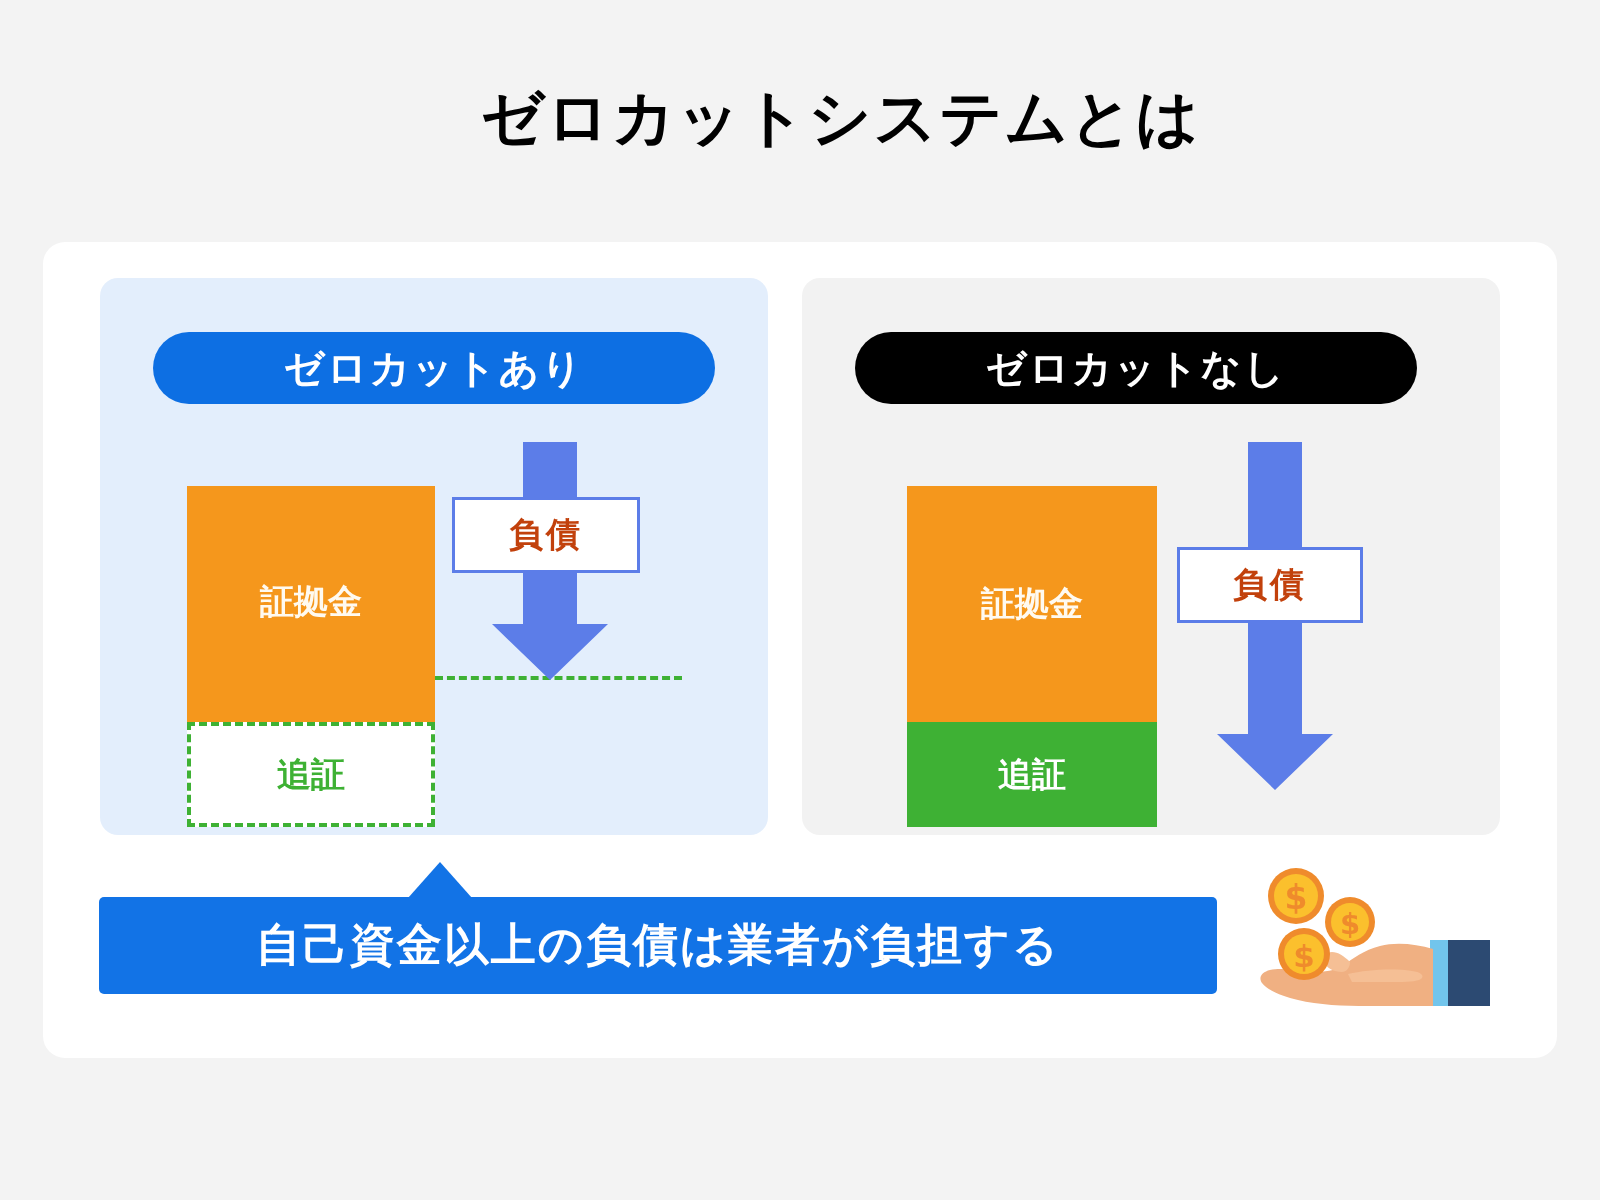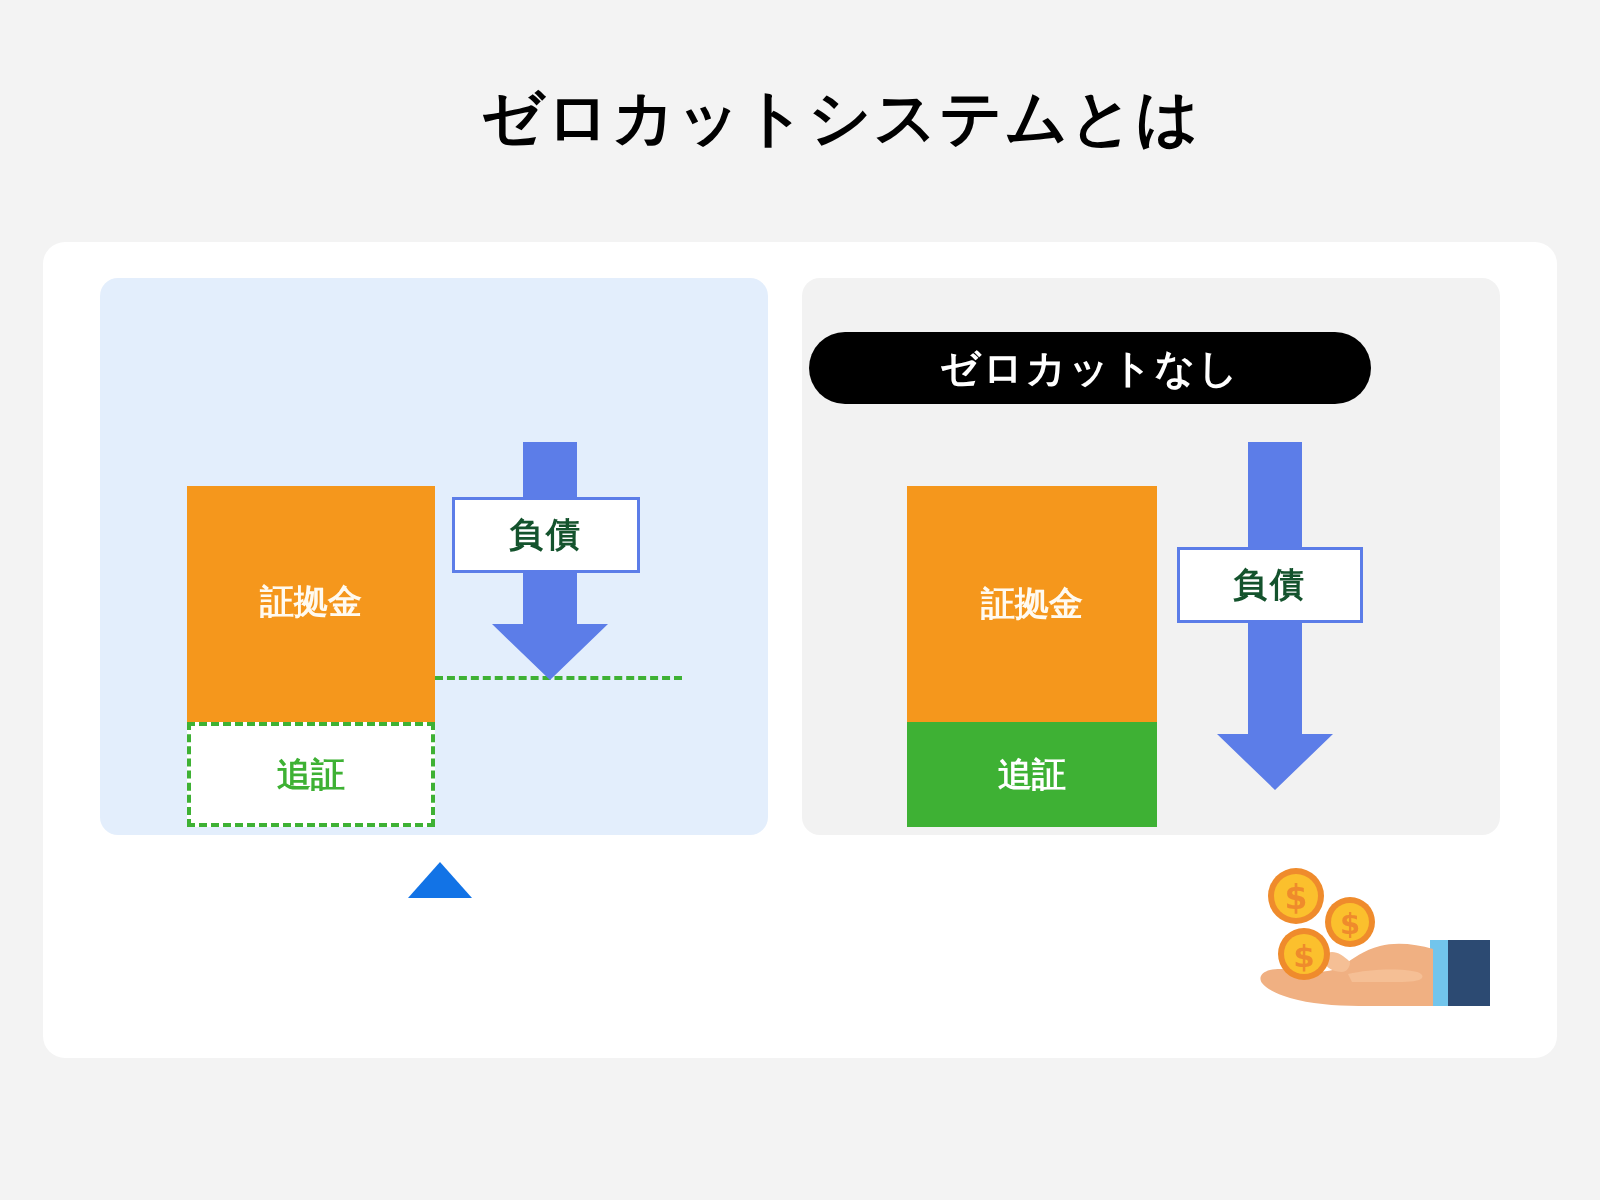--- a/index.html
+++ b/index.html
@@ -34,21 +34,21 @@
   .panel-right{left:802px;top:278px;width:698px;height:557px;background:#f2f2f2;}
 
   
   .pill{
     position:absolute;height:72px;border-radius:36px;
     display:flex;align-items:center;justify-content:center;
     color:#ffffff;font-size:40px;font-weight:bold;letter-spacing:2px;
     white-space:nowrap;
   }
   .pill-left{left:153px;top:332px;width:562px;background:#0d6fe3;}
-  .pill-right{left:809px;top:332px;width:562px;background:#000000;}
+  .pill-right{left:855px;top:332px;width:562px;background:#000000;}
 
   
   .bar{position:absolute;display:flex;align-items:center;justify-content:center;
        font-size:34px;font-weight:bold;white-space:nowrap;margin-top:44px;}
   .bar-margin-left{
     left:187px;top:442px;width:248px;height:236px;
     background:#f5971c;color:#fffaf0;
   }
   .bar-margin-left span{transform:translateY(-2px);}
   .bar-call-left{
@@ -72,21 +72,21 @@
   }
 
   
   .arrow{position:absolute;}
   .arrow svg{display:block;}
 
   
   .liability-box{
     position:absolute;background:#ffffff;border:3px solid #5c7de8;
     display:flex;align-items:center;justify-content:center;
-    color:#14532d;font-size:34px;font-weight:bold;letter-spacing:3px;
+    color:#c2410c;font-size:34px;font-weight:bold;letter-spacing:3px;
     box-sizing:border-box;white-space:nowrap;
   }
   .liability-left{left:452px;top:497px;width:188px;height:76px;}
   .liability-right{left:1177px;top:547px;width:186px;height:76px;}
 
   
   .banner{
     position:absolute;left:99px;top:897px;width:1118px;height:97px;
     background:#1273e6;border-radius:5px;
     display:flex;align-items:center;justify-content:center;
@@ -120,20 +120,23 @@
 <div class="stage">
 
   <div class="page-title">ゼロカットシステムとは</div>
 
   <div class="card"></div>
 
   <div class="panel panel-left"></div>
 
   <div class="panel panel-right"></div>
 
+  <div class="pill pill-left">
+    <span>ゼロカットあり</span>
+  </div>
 
   <div class="pill pill-right">
     <span>ゼロカットなし</span>
   </div>
 
   <div class="bar bar-margin-left">
     <span>証拠金</span>
   </div>
 
   <div class="dashed-line"></div>
@@ -165,20 +168,23 @@
       <path d="M33 0 H87 V292 H118 L60 348 L2 292 H33 Z" fill="#5c7de8"></path>
     </svg>
   </div>
 
   <div class="liability-box liability-right">
     <span>負債</span>
   </div>
 
   <div class="banner-notch"></div>
 
+  <div class="banner">
+    <span class="banner-text">自己資金以上の負債は業者が負担する</span>
+  </div>
 
   <div class="illustration">
     <svg width="250" height="160" viewBox="0 0 250 160" xmlns="http://www.w3.org/2000/svg">
 
       <rect x="207" y="94" width="43" height="66" fill="#2c4a72"></rect>
 
       <rect x="190" y="94" width="18" height="66" fill="#72c5ec"></rect>
 
       <path d="M193 103
                C176 98 156 96 140 100

